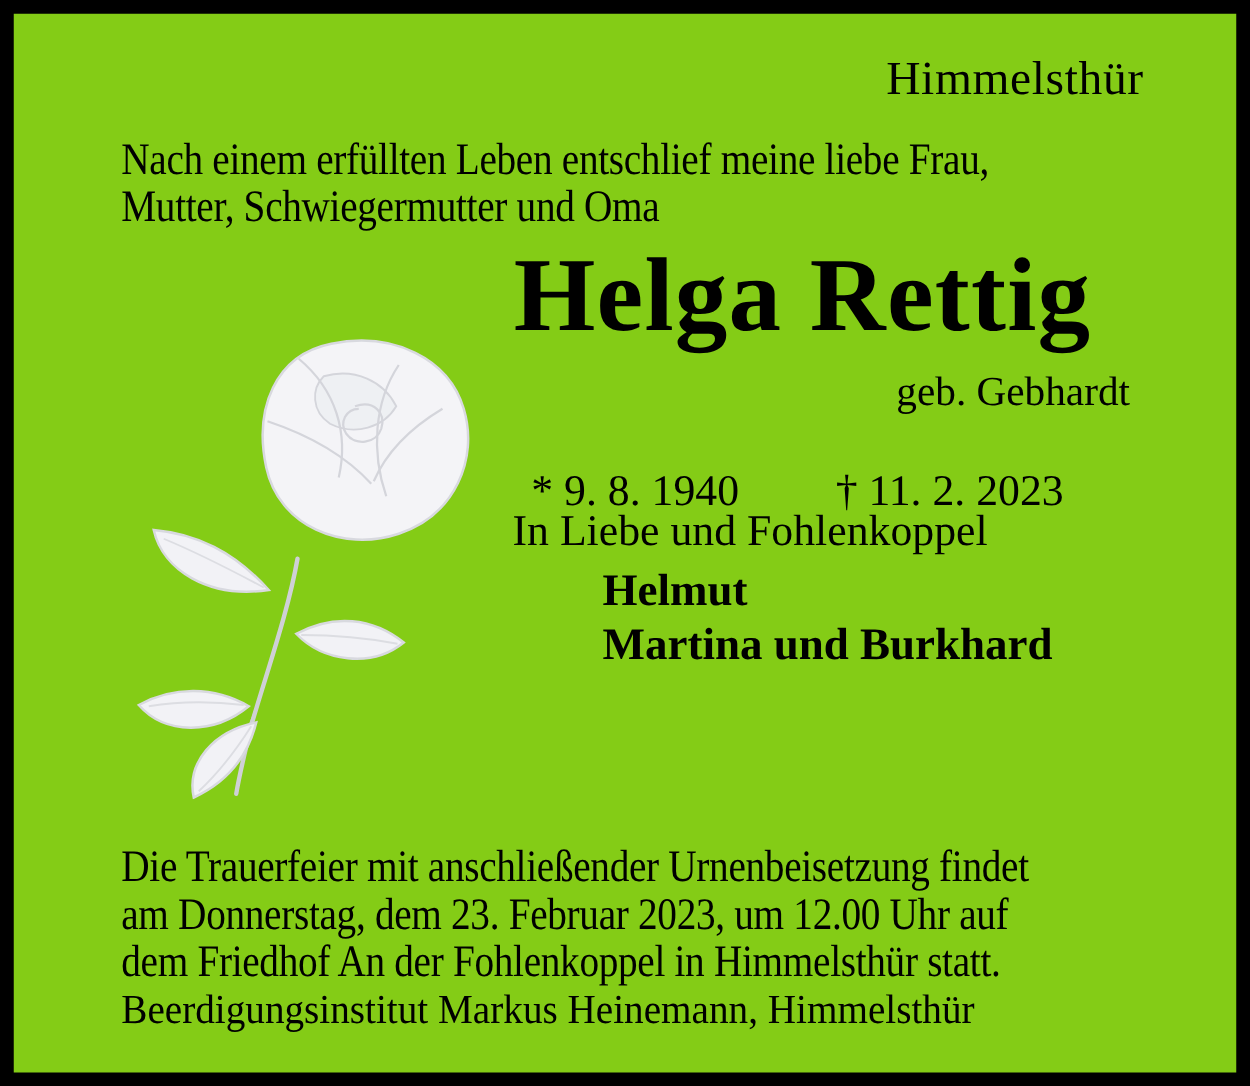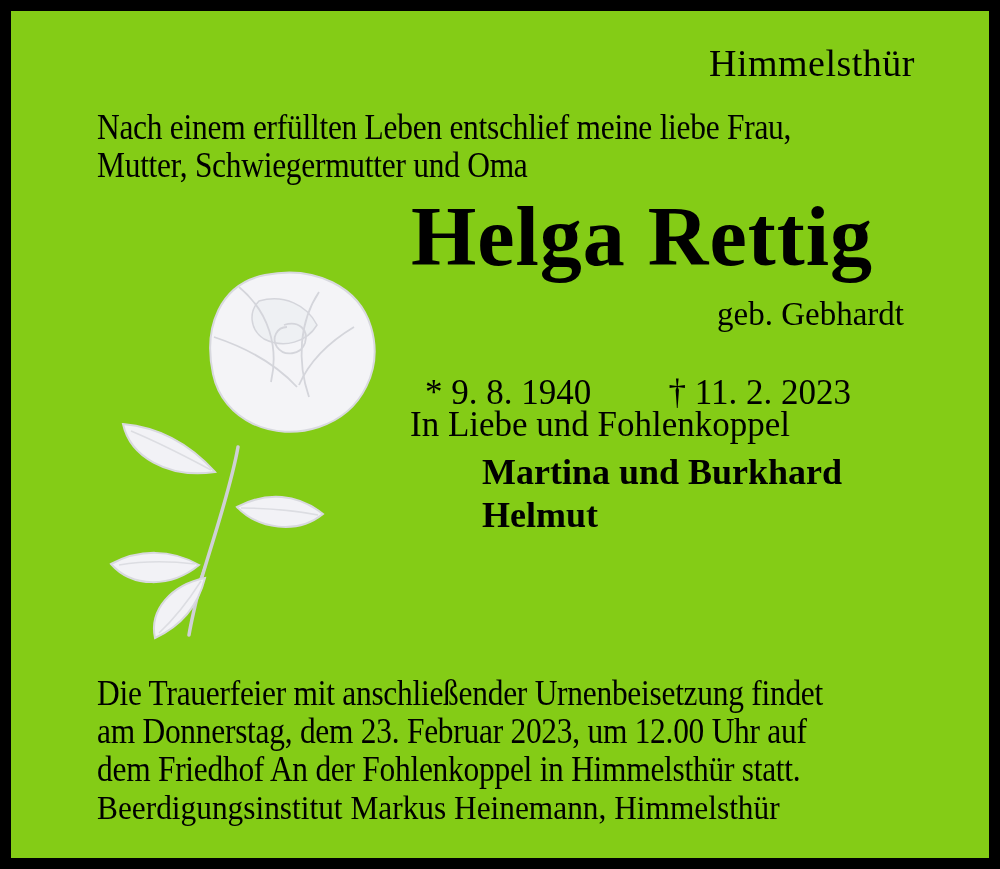--- a/index.html
+++ b/index.html
@@ -149,22 +149,22 @@
   <div class="abs maiden-name">geb. Gebhardt</div>
 
   <div class="abs life-dates">
     <span>* 9. 8. 1940</span>
     <span>† 11. 2. 2023</span>
   </div>
 
   <div class="abs tribute">In Liebe und Fohlenkoppel</div>
 
   <div class="abs mourners">
+    <div>Helmut</div>
     <div>Martina und Burkhard</div>
-    <div>Helmut</div>
   </div>
 
   <div class="abs funeral-details">Die Trauerfeier mit anschließender Urnenbeisetzung findet
 am Donnerstag, dem 23. Februar 2023, um 12.00 Uhr auf
 dem Friedhof An der Fohlenkoppel in Himmelsthür statt.</div>
 
   <div class="abs funeral-home">Beerdigungsinstitut Markus Heinemann, Himmelsthür</div>
 
 </div>
 

